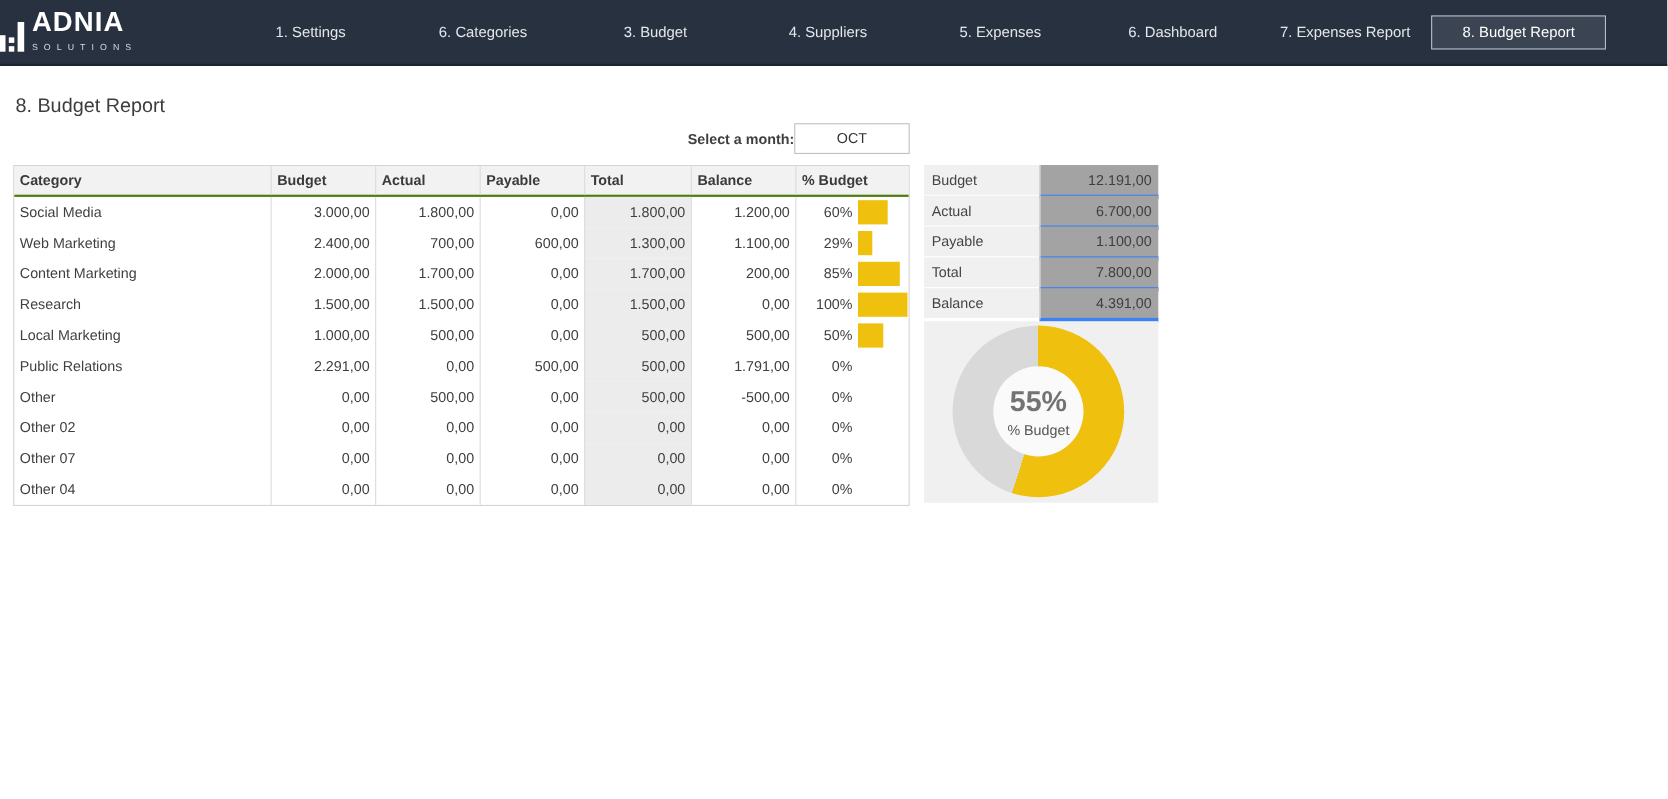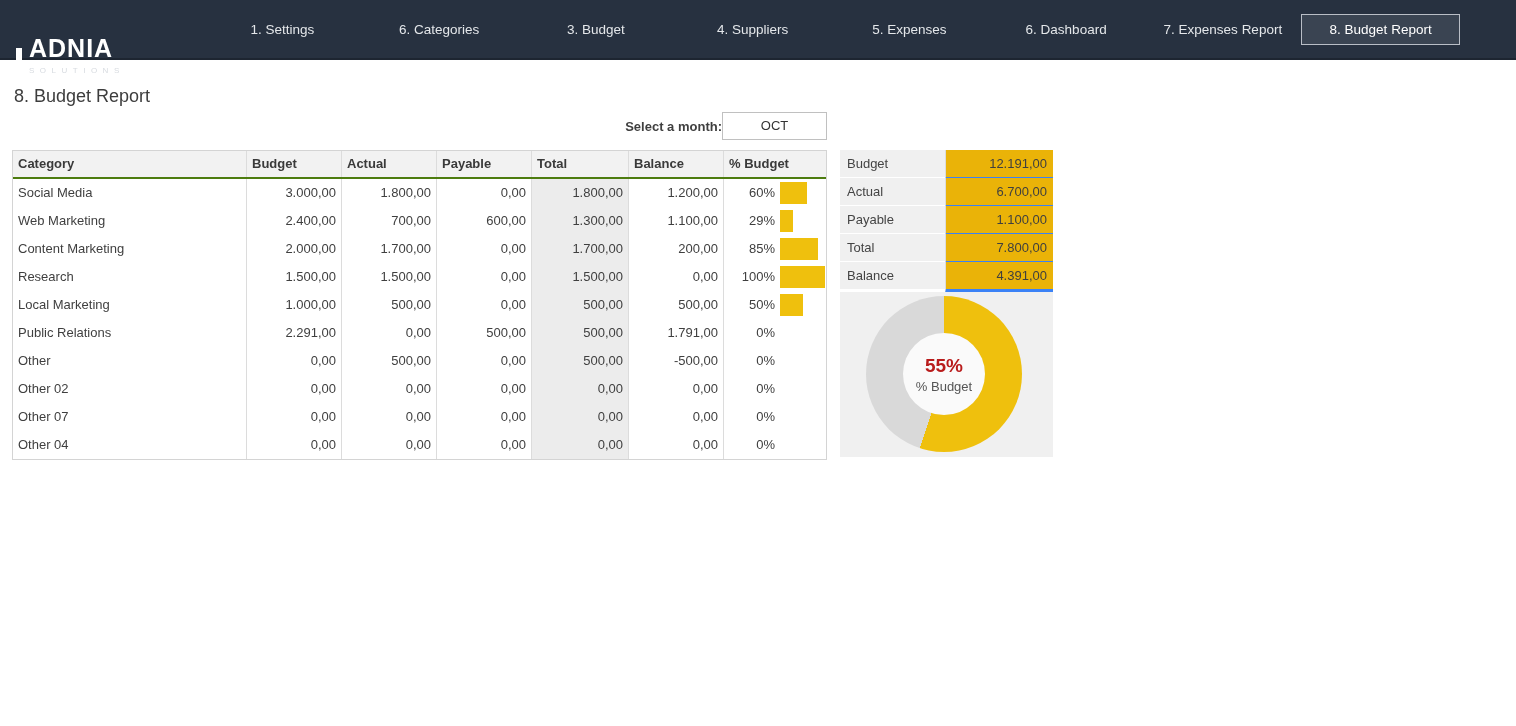--- a/index.html
+++ b/index.html
@@ -7,21 +7,21 @@
   .app {
     position:relative; width:1516px; height:726px; background:#ffffff;
     overflow:hidden; font-family:"Liberation Sans", sans-serif;
   }
 
   
   .topnav {
     position:absolute; left:0; top:0; width:1516px; height:58px;
     background:#273140; border-bottom:2px solid #1d2531;
   }
-  .logo { position:absolute; left:2px; top:7px; display:flex; align-items:flex-end; gap:7px;margin-top:28px; }
+  .logo { position:absolute; left:2px; top:7px; display:flex; align-items:flex-end; gap:7px; }
   .logo-bars { display:flex; align-items:flex-end; gap:3px; height:28px; margin-top:3px; }
   .logo-bars .b1 { width:6px; height:15px; background:#ffffff; margin-left:-3px; }
   .logo-bars .bdots { display:flex; flex-direction:column; gap:3px; }
   .logo-bars .bdots span { width:5px; height:5px; background:#ffffff; display:block; }
   .logo-bars .b2 { width:6px; height:27px; background:#ffffff; }
   .logo-name { font-size:25px; font-weight:bold; color:#ffffff; letter-spacing:1px; line-height:27px; }
   .logo-sub  { font-size:8px; color:#d7dbe0; letter-spacing:5.5px; margin-top:4px; }
   .nav-tabs {
     position:absolute; left:204px; top:0; width:1256px; height:58px;
     display:flex; align-items:center;
@@ -73,36 +73,36 @@
   .bar { height:100%; background:#efc00d; }
 
   
   .summary { position:absolute; left:840px; top:150px; width:213px; }
   .s-row { display:grid; grid-template-columns:105px 108px; height:28px; }
   .s-label {
     background:#f0f0f0; border-bottom:1px solid #ffffff; line-height:27px;
     padding-left:7px; font-size:13px; color:#444444; height:27px;
   }
   .s-value {
-    background:#eab308; border-bottom:4px solid #3b82f6; border-left:1px solid #dcdcdc;
+    background:#a3a3a3; border-bottom:4px solid #3b82f6; border-left:1px solid #dcdcdc;
     line-height:27px; text-align:right; padding-right:6px; font-size:13px; color:#3f3f3f;
     height:27px; width:101px;
   }
 
   
   .chart-panel {
     position:absolute; left:840px; top:292px; width:213px; height:165px; background:#f0f0f0;
   }
   .donut { position:absolute; left:26px; top:4px; width:156px; height:156px; border-radius:50%; }
   .hole {
     position:absolute; left:50%; top:50%; transform:translate(-50%,-50%);
     width:82px; height:82px; border-radius:50%; background:#fafafa;
     display:flex; flex-direction:column; align-items:center; justify-content:center;
   }
-  .hole-pct { font-size:19px; font-weight:bold; color:#b91c1c; }
+  .hole-pct { font-size:26px; font-weight:bold; color:#737373; }
   .hole-label { font-size:13px; color:#555555; margin-top:2px; }
 </style>
 </head>
 <body>
 
 <div class="app">
 
   <div class="topnav">
     <div class="logo">
       <div class="logo-bars">

